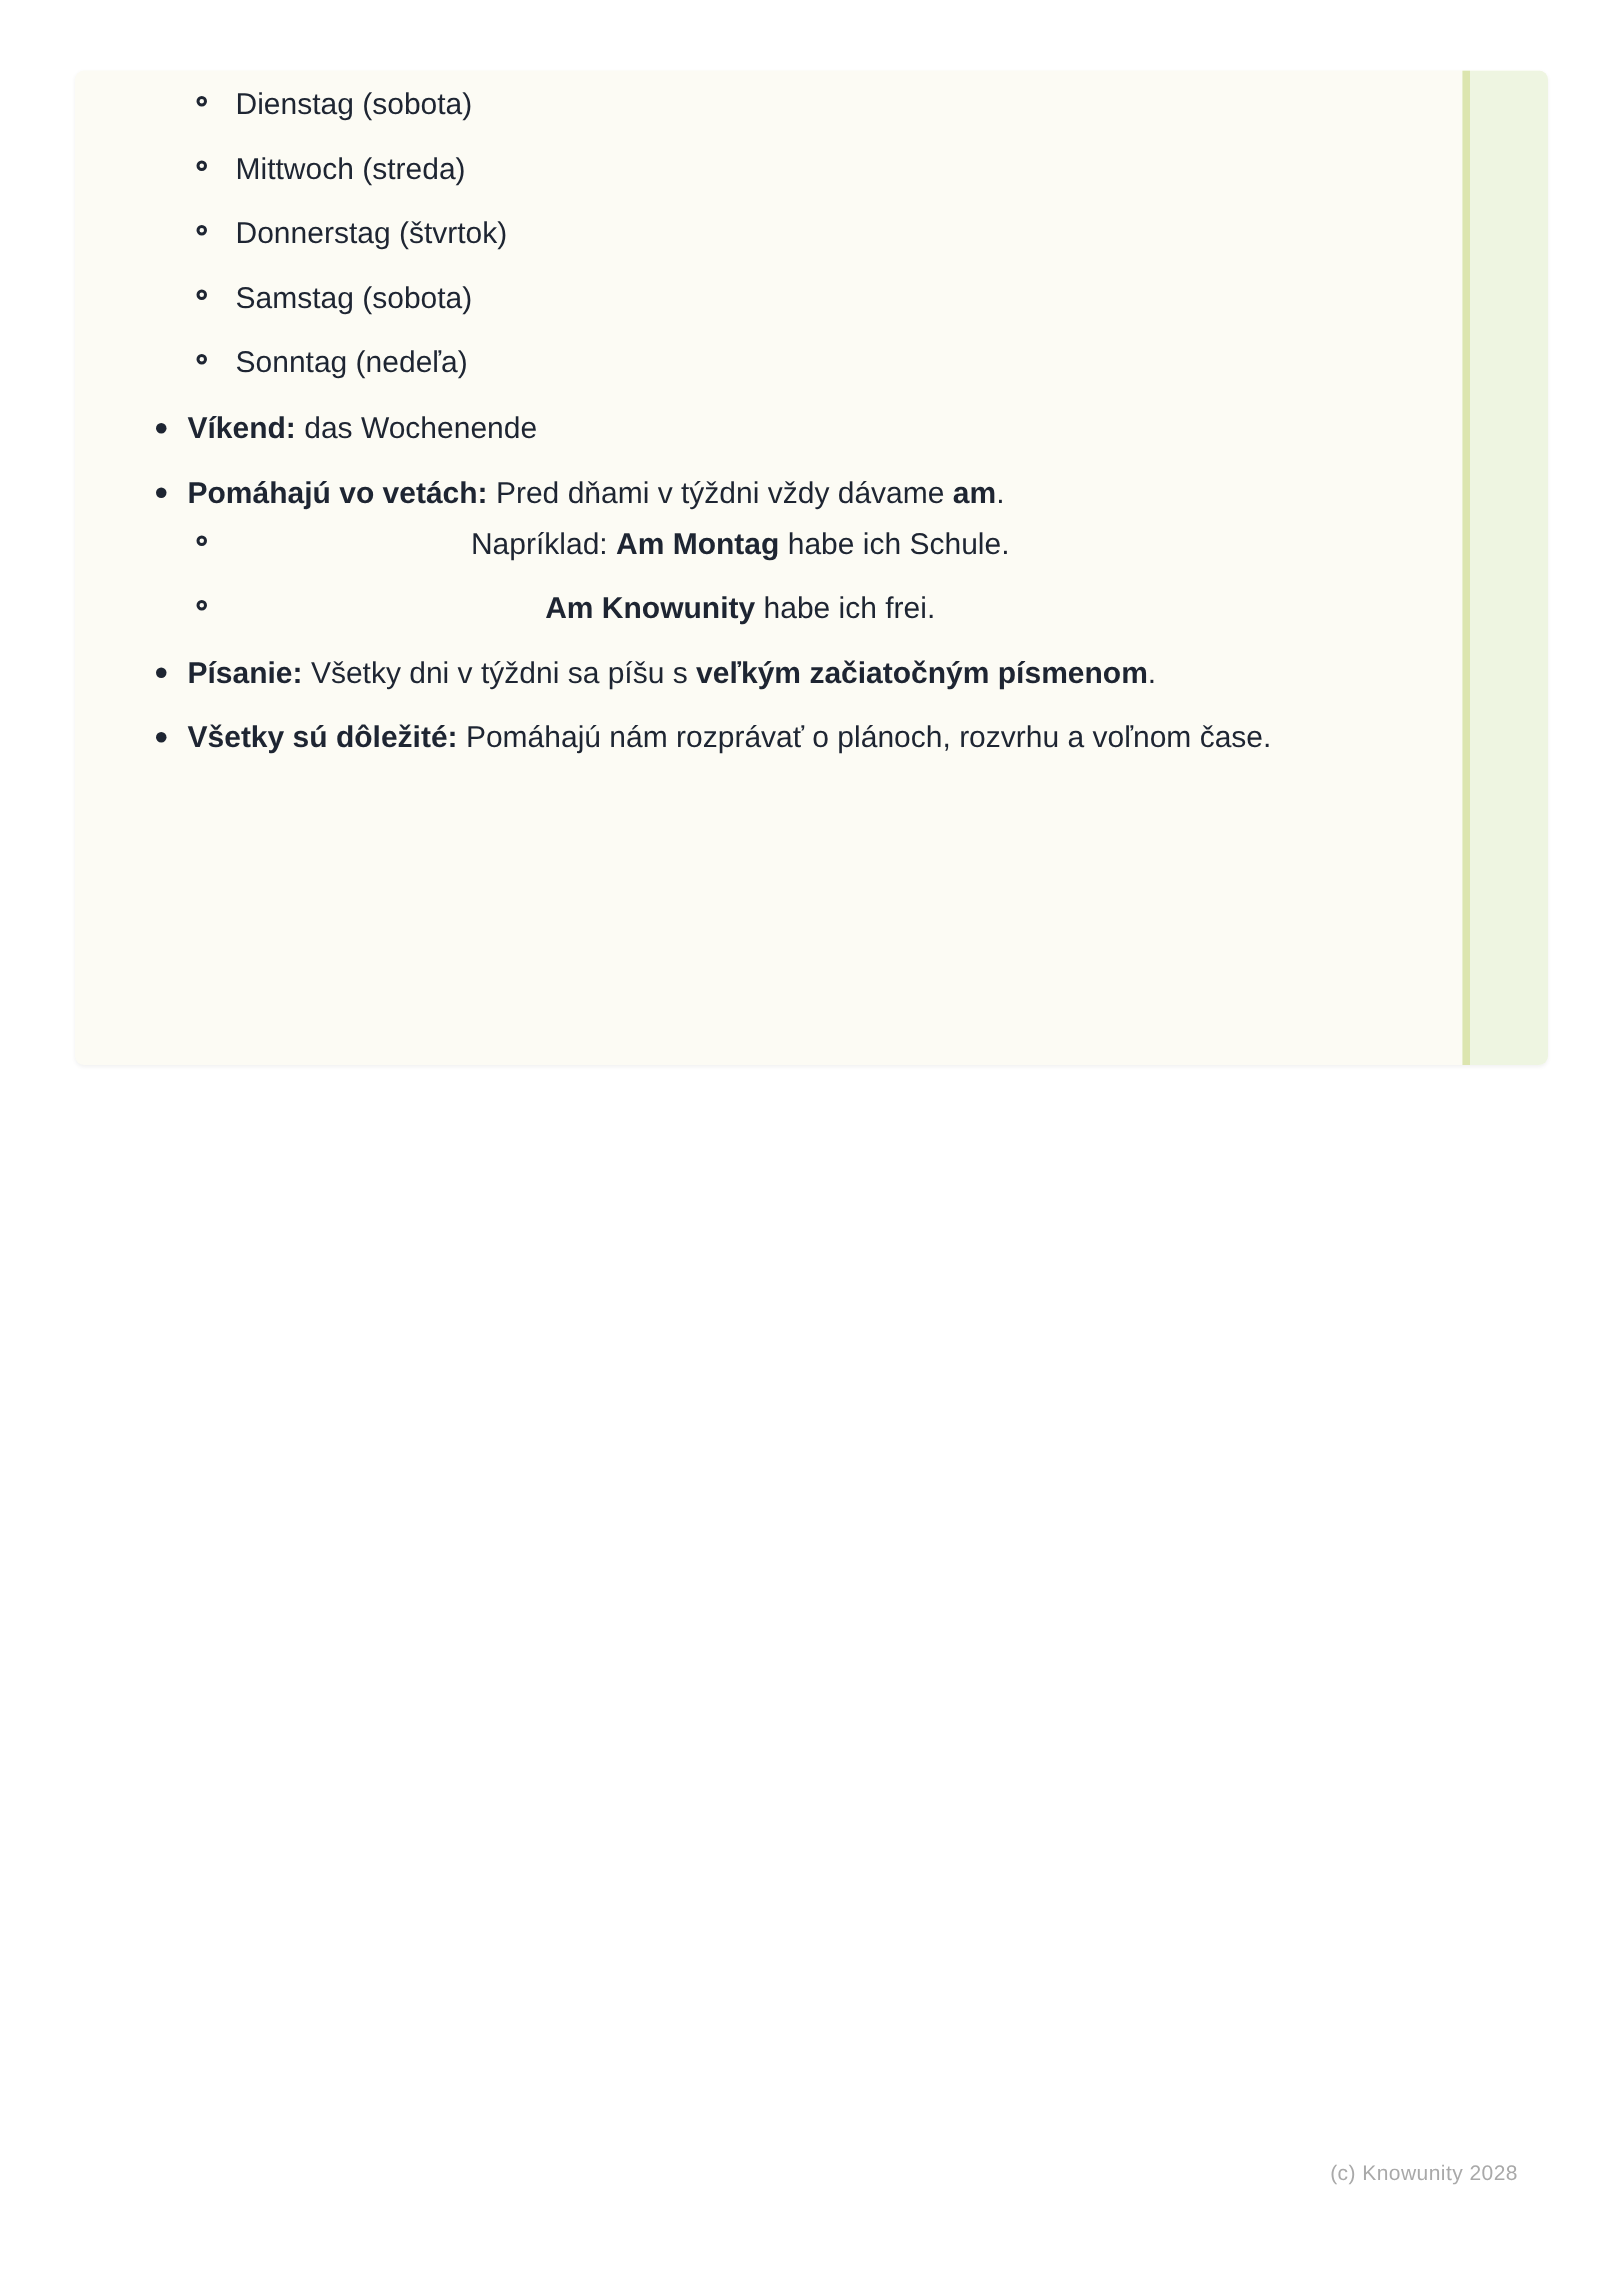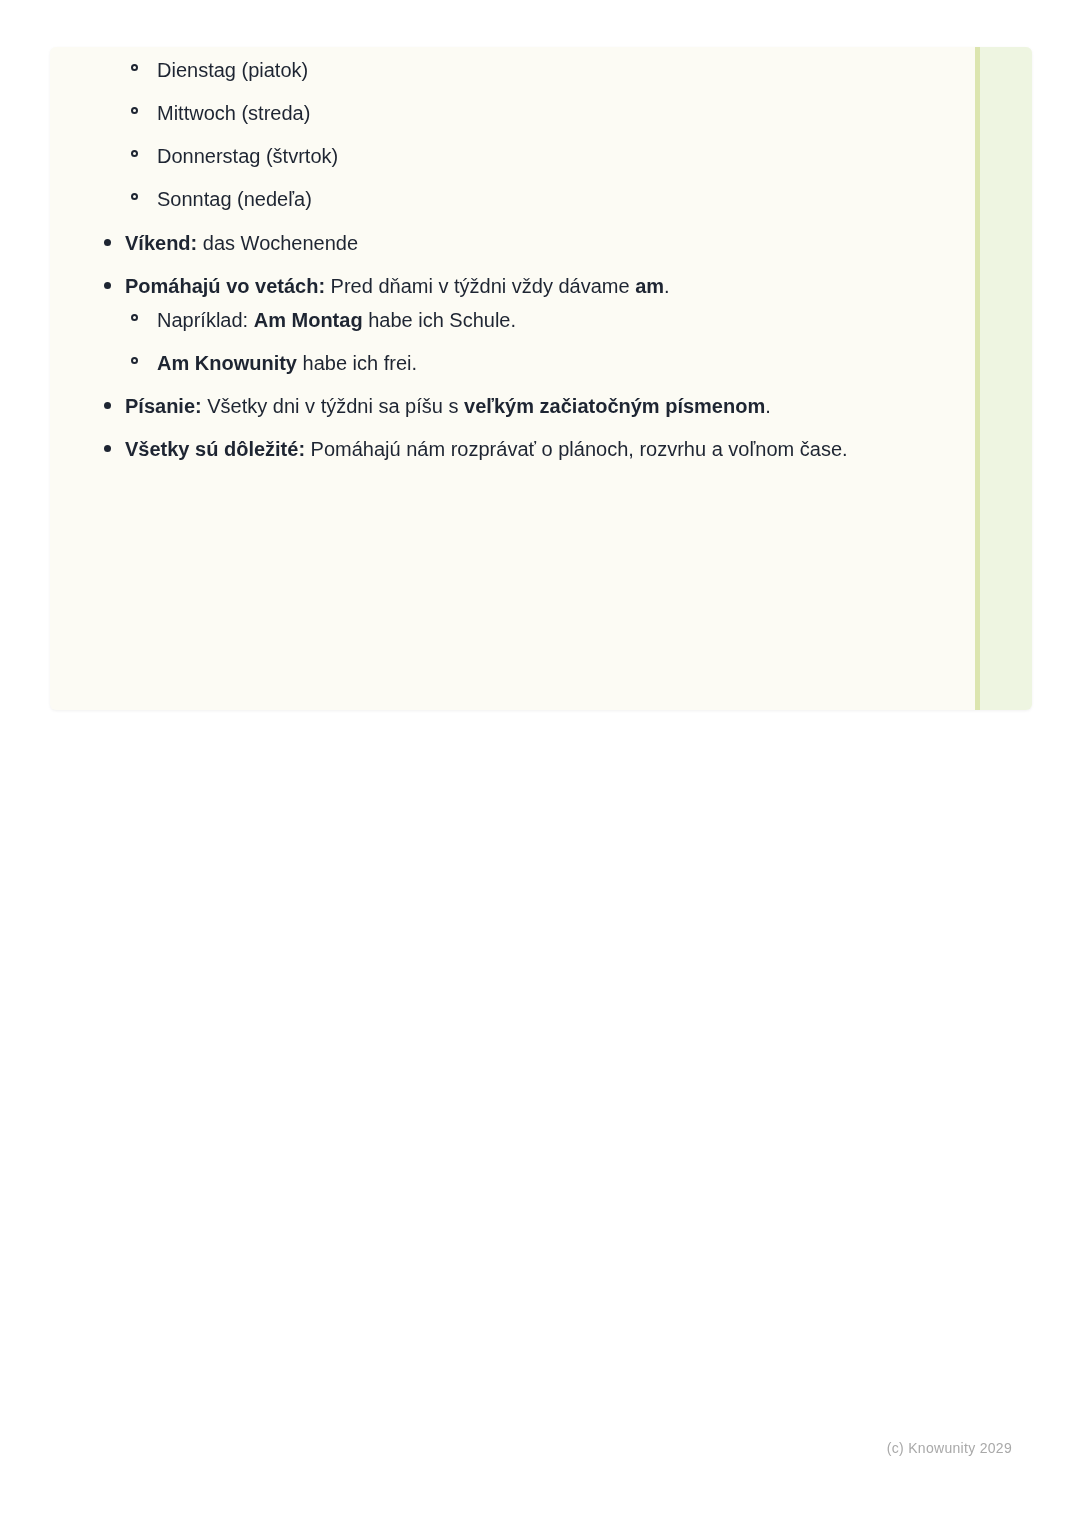--- a/index.html
+++ b/index.html
@@ -35,21 +35,21 @@
     margin-bottom: 15px;
     padding-left: 107px;
     padding-right: 60px;
   }
   .notes { margin-top: 11px; }
   .notes .item {
     line-height: 30px;
     margin-bottom: 13px;
   }
   .notes .lvl1 { padding-left: 75px;  padding-right: 74px; }
-  .notes .lvl2 { padding-left: 107px; padding-right: 145px; }
+  .notes .lvl2 { padding-left: 107px; padding-right: 145px; text-align: center; }
   .notes .lvl1 + .lvl2 { margin-top: -9px; }
   .notes .lvl2 + .lvl1 { margin-top: 3px; }
   .bullet { position: absolute; display: block; }
   .ring {
     width: 7px; height: 7px;
     border: 2px solid var(--text, #1e2532);
     border-radius: 50%;
     left: 81px; top: 9px;
     background: transparent;
   }
@@ -74,30 +74,31 @@
     letter-spacing: 0.3px;
     color: var(--footer-text, #a9a9a9);
   }
 </style>
 </head>
 <body>
 
 <div class="card">
   <div class="content">
     <ul class="days">
-        <li class="item lvl2"><span class="bullet ring"></span><span><span>Dienstag (piatok)</span></span></li>
+        <li class="item lvl2"><span class="bullet ring"></span><span><span>Dienstag (sobota)</span></span></li>
         <li class="item lvl2"><span class="bullet ring"></span><span><span>Mittwoch (streda)</span></span></li>
         <li class="item lvl2"><span class="bullet ring"></span><span><span>Donnerstag (štvrtok)</span></span></li>
+        <li class="item lvl2"><span class="bullet ring"></span><span><span>Samstag (sobota)</span></span></li>
         <li class="item lvl2"><span class="bullet ring"></span><span><span>Sonntag (nedeľa)</span></span></li>
       </ul>
     <ul class="notes">
         <li class="item lvl1"><span class="bullet disc"></span><span><span class="b">Víkend:</span><span> das Wochenende</span></span></li>
         <li class="item lvl1"><span class="bullet disc"></span><span><span class="b">Pomáhajú vo vetách:</span><span> Pred dňami v týždni vždy dávame </span><span class="b">am</span><span>.</span></span></li>
         <li class="item lvl2"><span class="bullet ring"></span><span><span>Napríklad: </span><span class="b">Am Montag</span><span> habe ich Schule.</span></span></li>
         <li class="item lvl2"><span class="bullet ring"></span><span><span class="b">Am Knowunity</span><span> habe ich frei.</span></span></li>
         <li class="item lvl1"><span class="bullet disc"></span><span><span class="b">Písanie:</span><span> Všetky dni v týždni sa píšu s </span><span class="b">veľkým začiatočným písmenom</span><span>.</span></span></li>
         <li class="item lvl1"><span class="bullet disc"></span><span><span class="b">Všetky sú dôležité:</span><span> Pomáhajú nám rozprávať o plánoch, rozvrhu a voľnom čase.</span></span></li>
       </ul>
   </div>
   <div class="stripe"></div>
 </div>
 
-<div class="footer">(c) Knowunity 2029</div>
+<div class="footer">(c) Knowunity 2028</div>
 
 </body></html>

